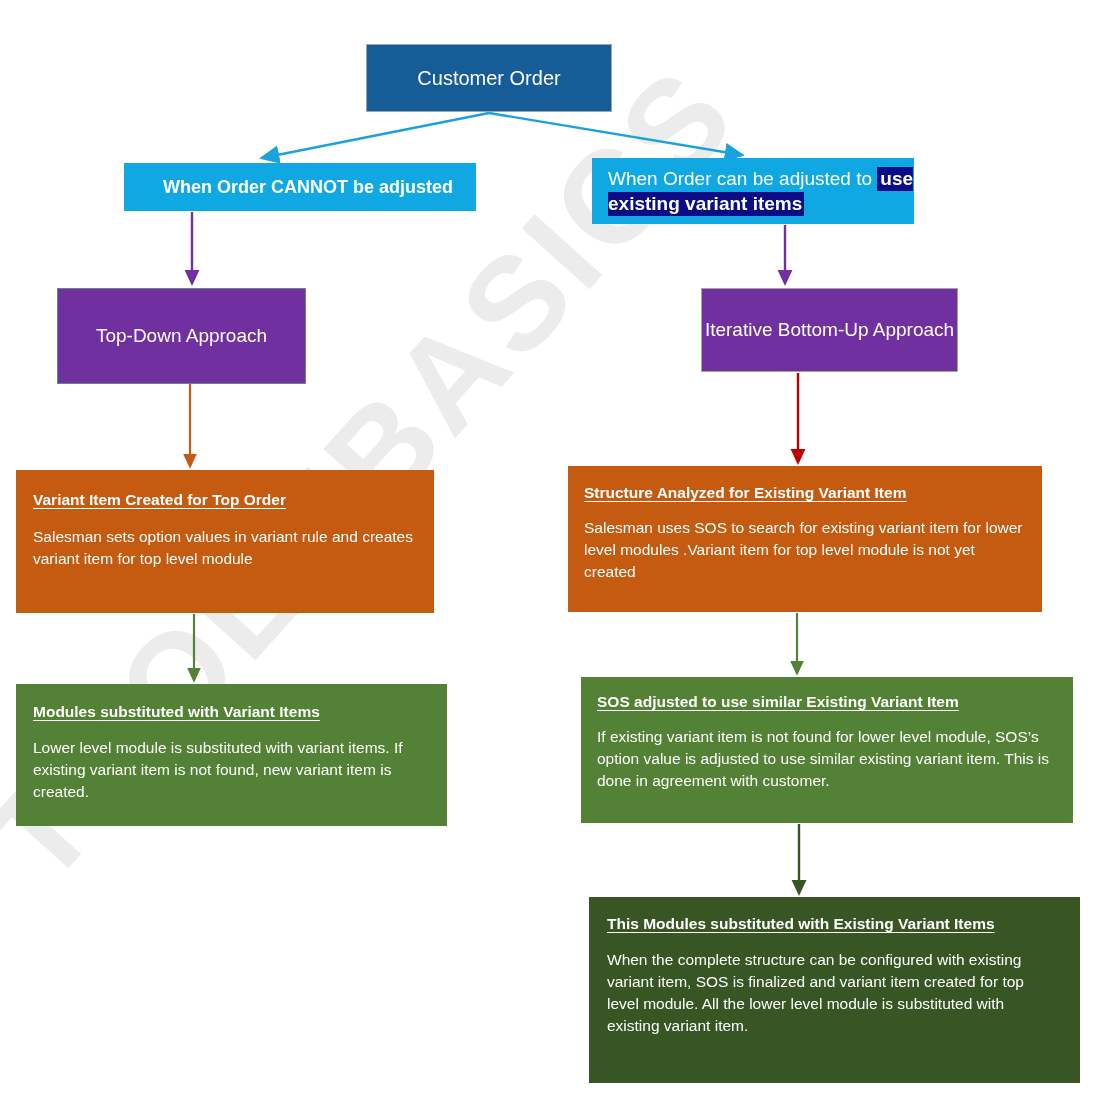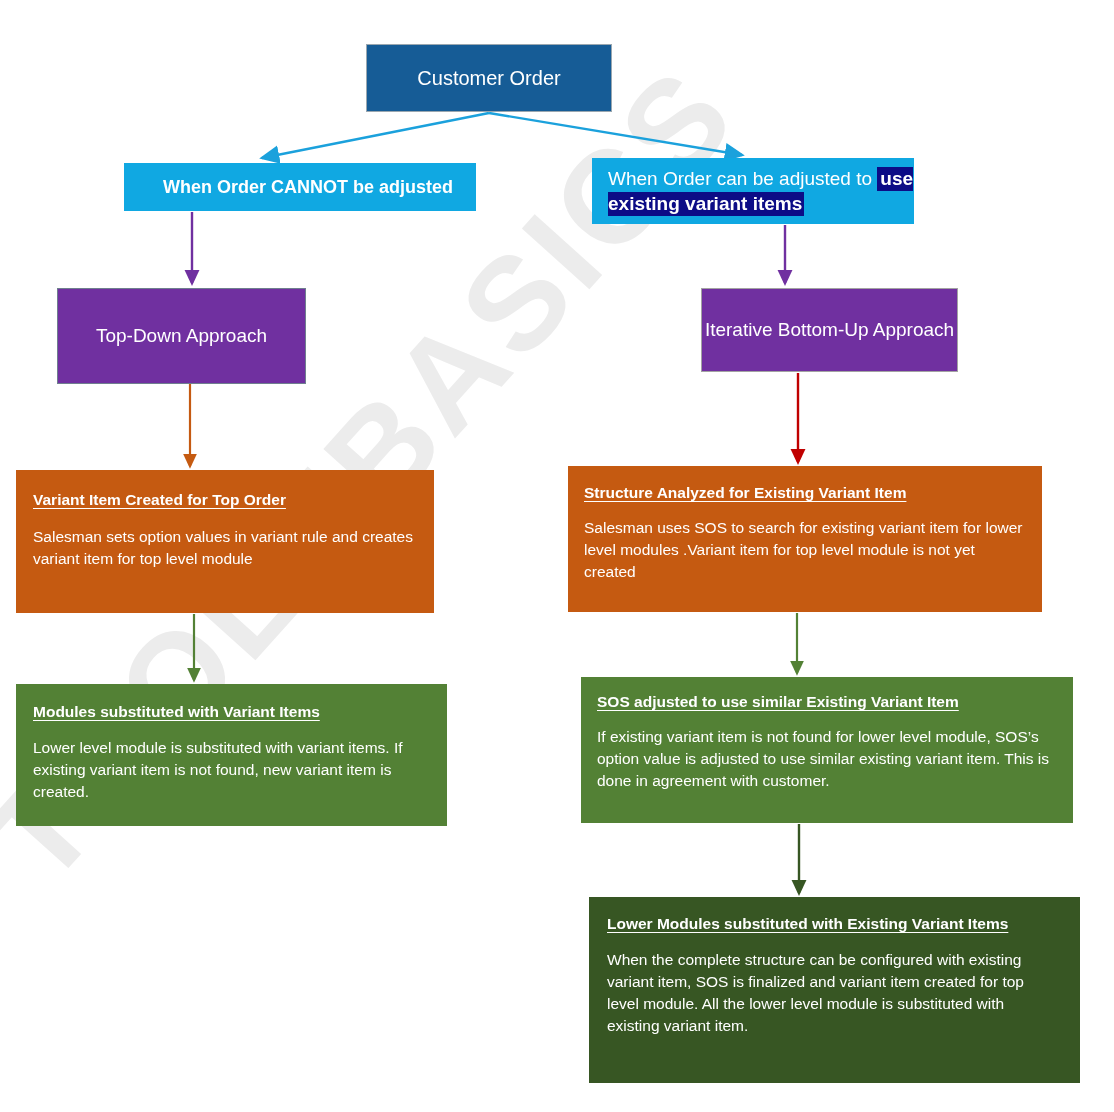--- a/index.html
+++ b/index.html
@@ -220,17 +220,17 @@
     <div class="node-title">Modules substituted with Variant Items</div>
     <div class="node-body">Lower level module is substituted with variant items. If existing variant item is not found, new variant item is created.</div>
   </div>
 
   <div class="node" id="n-sos-adjusted">
     <div class="node-title">SOS adjusted to use similar Existing Variant Item</div>
     <div class="node-body">If existing variant item is not found for lower level module, SOS’s option value is adjusted to use similar existing variant item. This is done in agreement with customer.</div>
   </div>
 
   <div class="node" id="n-lower-modules">
-    <div class="node-title">Lower Modules substituted with Existing Variant Items</div>
+    <div class="node-title">This Modules substituted with Existing Variant Items</div>
     <div class="node-body">When the complete structure can be configured with existing variant item, SOS is finalized and variant item created for top level module. All the lower level module is substituted with existing variant item.</div>
   </div>
 
 </div>
 
 </body></html>

